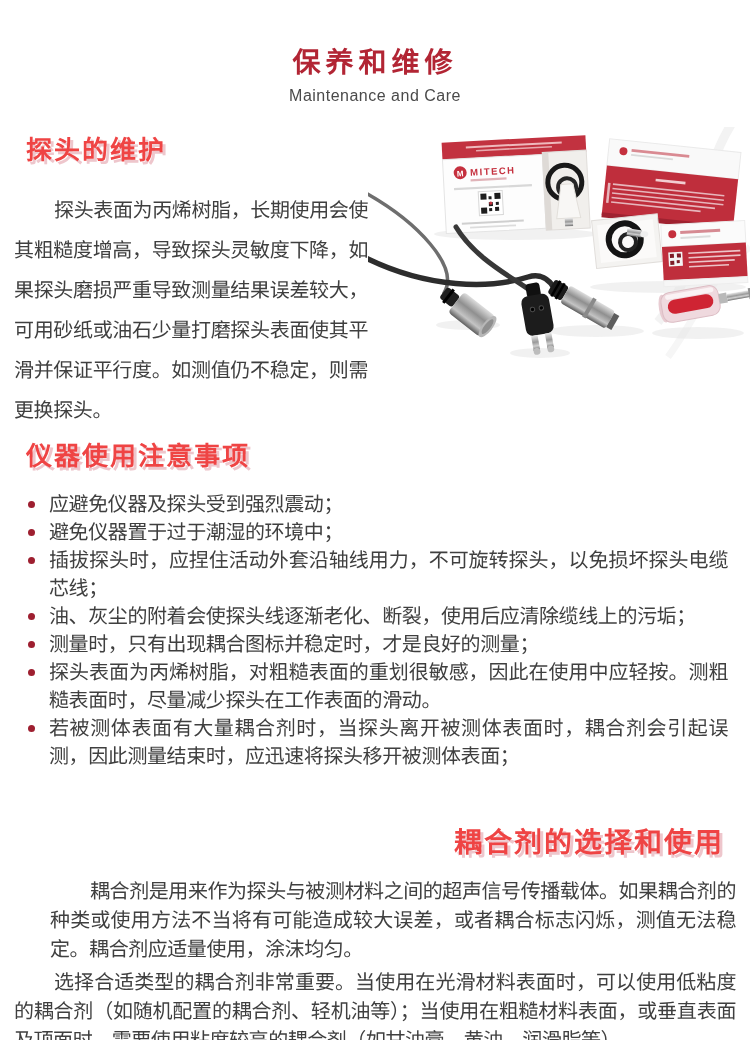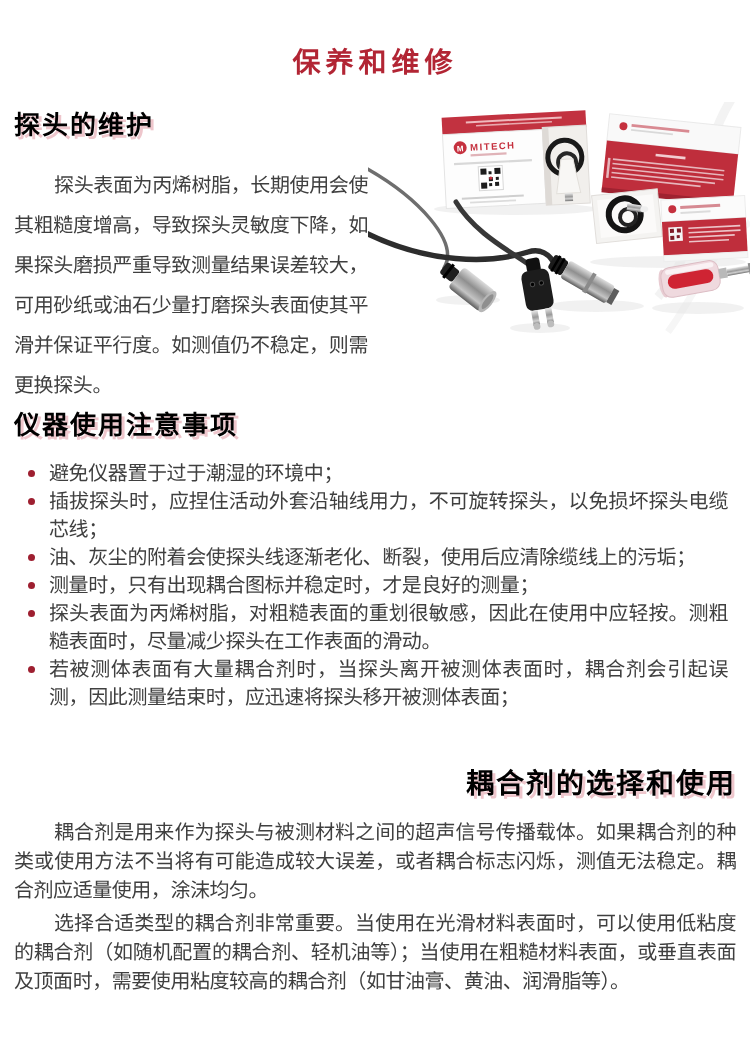--- a/index.html
+++ b/index.html
@@ -24,25 +24,25 @@
     color: #b22534;
   }
   .doc-subtitle {
     margin-top: 7px;
     font-size: 16px;
     letter-spacing: 0.5px;
     color: #4a4a4a;
   }
   
   .sec-heading {
-    margin: 0;
+    margin: 12px;
     font-size: 26px;
     font-weight: 800;
     letter-spacing: 2px;
-    color: #000000;
+    color: #ef4444;
     text-shadow: 3px 3px 0 #eec6cc;
   }
   .sec-heading.big { font-size: 28px; text-align: right; }
   
   #probe-section { position: relative; margin: 24px 14px 0 14px; height: 294px; }
   .probe-text {
     width: 354px;
     margin-top: 24px;
     font-size: 20px;
     line-height: 40px;
@@ -76,30 +76,31 @@
   #couplant-section { margin: 50px 14px 0 14px; }
   .couplant-para {
     margin: 4px 0 0 0;
     font-size: 20px;
     line-height: 29px;
     letter-spacing: -0.45px;
     color: #3f3f3f;
     text-align: justify;
     text-indent: 2em;
   }
-  .couplant-para.first { margin-top: 17px; }
+  .couplant-para.first { margin-top: 17px; margin-left: 36px; }
   svg text { font-family: "Liberation Sans", "DejaVu Sans", sans-serif; }
 </style>
 </head>
 <body>
 
 <div id="page">
 
   <header class="doc-header">
     <h1 class="doc-title">保养和维修</h1>
+    <div class="doc-subtitle">Maintenance and Care</div>
   </header>
 
   <section id="probe-section">
     <h2 class="sec-heading">探头的维护</h2>
     <p class="probe-text">探头表面为丙烯树脂，长期使用会使其粗糙度增高，导致探头灵敏度下降，如果探头磨损严重导致测量结果误差较大，可用砂纸或油石少量打磨探头表面使其平滑并保证平行度。如测值仍不稳定，则需更换探头。</p>
 
     <div class="figure-wrap">
       <svg width="382" height="282" viewBox="0 0 382 282" aria-hidden="true">
         <defs>
           <linearGradient id="metalV" x1="0" y1="0" x2="0" y2="1">
@@ -252,20 +253,21 @@
           <rect x="88" y="-5.5" width="10" height="11" fill="#909090"></rect>
           <path d="M98,-4 L103,0 L98,4" fill="#777777"></path>
         </g>
       </svg>
     </div>
   </section>
 
   <section id="notes-section">
     <h2 class="sec-heading">仪器使用注意事项</h2>
     <ul class="notes-list">
+      <li><span class="bullet-dot"></span><span>应避免仪器及探头受到强烈震动；</span></li>
       <li><span class="bullet-dot"></span><span>避免仪器置于过于潮湿的环境中；</span></li>
       <li><span class="bullet-dot"></span><span>插拔探头时，应捏住活动外套沿轴线用力，不可旋转探头，以免损坏探头电缆芯线；</span></li>
       <li><span class="bullet-dot"></span><span>油、灰尘的附着会使探头线逐渐老化、断裂，使用后应清除缆线上的污垢；</span></li>
       <li><span class="bullet-dot"></span><span>测量时，只有出现耦合图标并稳定时，才是良好的测量；</span></li>
       <li><span class="bullet-dot"></span><span>探头表面为丙烯树脂，对粗糙表面的重划很敏感，因此在使用中应轻按。测粗糙表面时，尽量减少探头在工作表面的滑动。</span></li>
       <li><span class="bullet-dot"></span><span>若被测体表面有大量耦合剂时，当探头离开被测体表面时，耦合剂会引起误测，因此测量结束时，应迅速将探头移开被测体表面；</span></li>
     </ul>
   </section>
 
   <section id="couplant-section">

